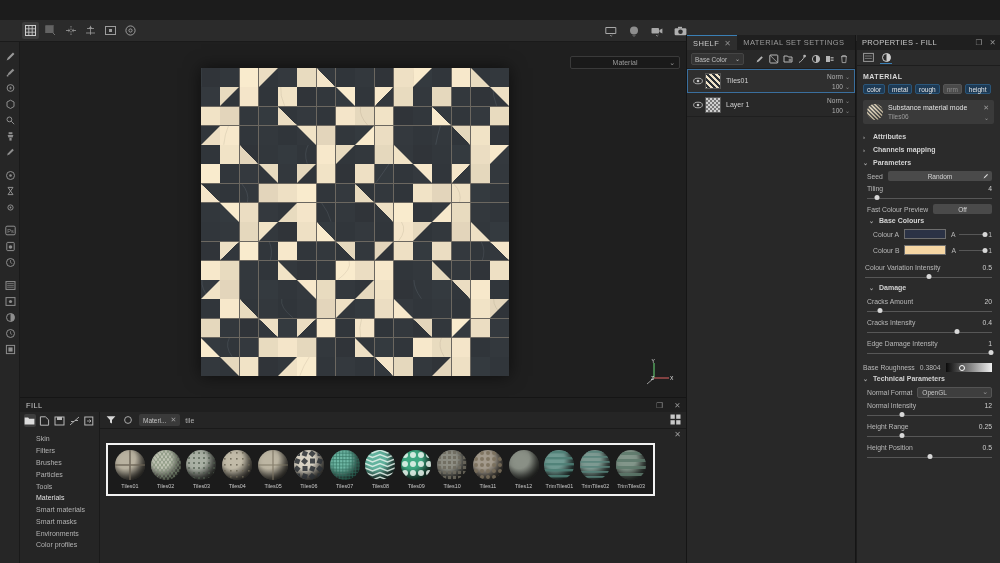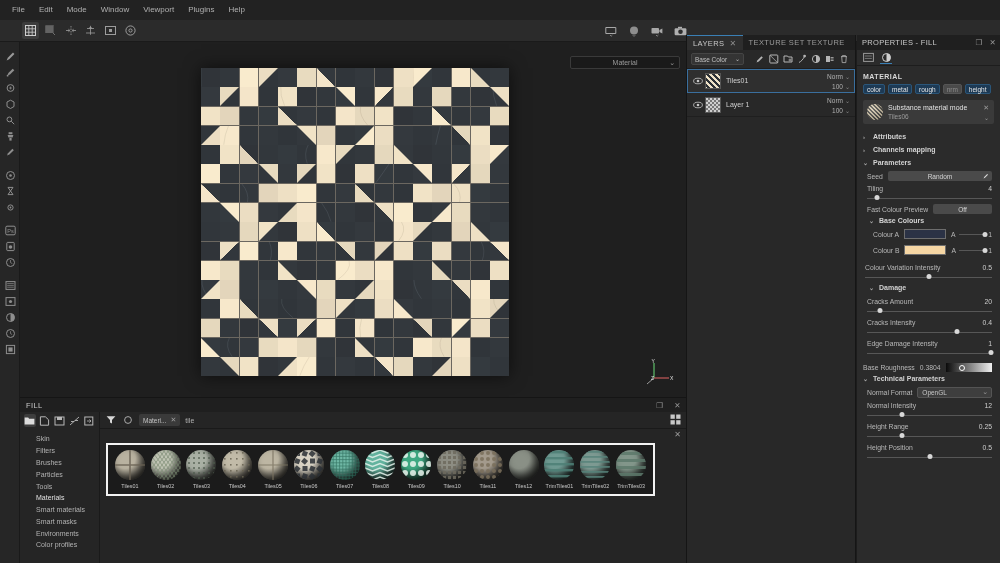--- a/index.html
+++ b/index.html
@@ -197,29 +197,20 @@
   .asset .nm{ font-size:5.4px; color:#c6c6c6; margin-top:3px; white-space:nowrap; }
   .asset .corner{ position:absolute; right:1px; bottom:1px; width:4px; height:4px;
     background:#cfcfcf; clip-path:polygon(100% 0,100% 100%,0 100%); opacity:.7; }
   .shelf-close{ position:absolute; right:5px; top:18px; color:#9a9a9a; font-size:8px; }
 </style>
 </head>
 <body>
 
 <div id="app">
 
-  <div class="menubar">
-    <div class="mi">File</div>
-    <div class="mi">Edit</div>
-    <div class="mi">Mode</div>
-    <div class="mi">Window</div>
-    <div class="mi">Viewport</div>
-    <div class="mi">Plugins</div>
-    <div class="mi">Help</div>
-  </div>
 
   <div class="toolbar">
     <div class="tb-group">
       <div class="tb-btn active">
         <svg width="11" height="11" viewBox="0 0 11 11">
             <rect x="0.5" y="0.5" width="10" height="10" fill="none" stroke="#cfcfcf"></rect>
             <path d="M3.8 0.5V10.5M7.2 0.5V10.5M0.5 3.8H10.5M0.5 7.2H10.5" stroke="#cfcfcf" stroke-width="0.8"></path>
           </svg>
       </div>
       <div class="tb-btn">
@@ -773,25 +764,25 @@
         <text x="7" y="23" font-size="5" fill="#e0e0e0" font-family="Liberation Sans">Z</text>
       </svg>
     </div>
   </div>
 
   <div class="promo">Easy to use Base Material files included (sbsar) for use in Substance Painter, Substance Designer and Substance Player.</div>
 
   <div class="layers">
     <div class="pnl-tabs">
       <div class="pnl-tab active">
-        <span>LAYERS</span>
+        <span>SHELF</span>
         <span class="xc">✕</span>
       </div>
       <div class="pnl-tab inactive">
-        <span>TEXTURE SET TEXTURE</span>
+        <span>MATERIAL SET SETTINGS</span>
       </div>
     </div>
 
     <div class="layers-tools">
       <div class="chan-select">
         <span>Base Color</span>
         <span class="cv">⌄</span>
       </div>
       <div class="lt-spacer"></div>
       <div class="lt-btn">

